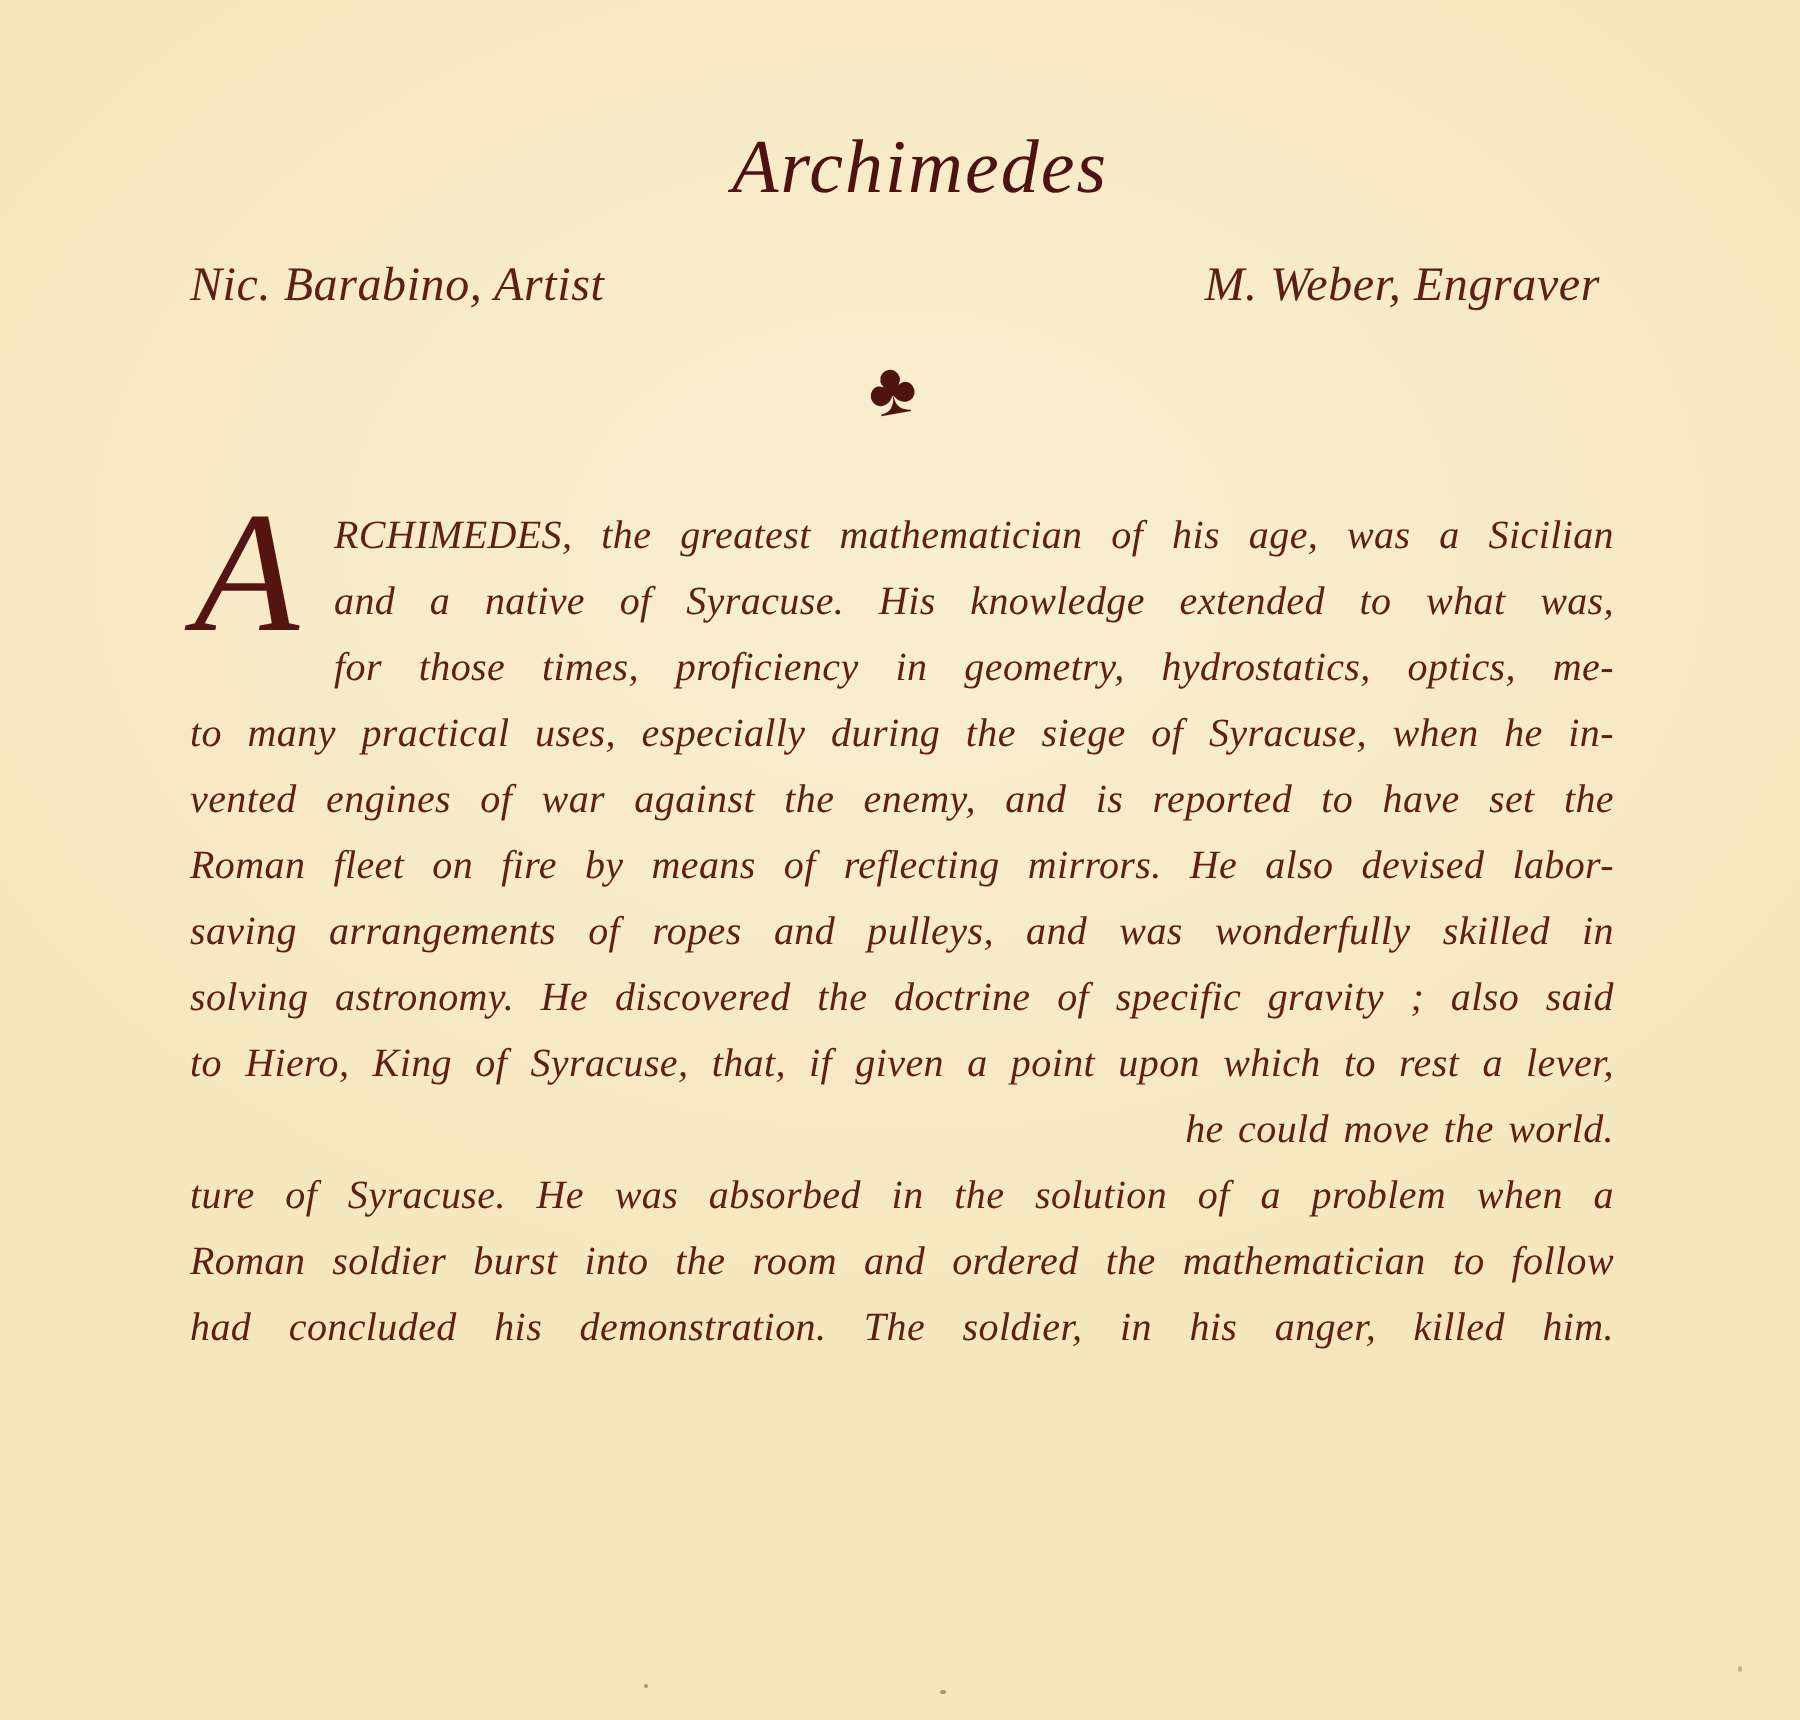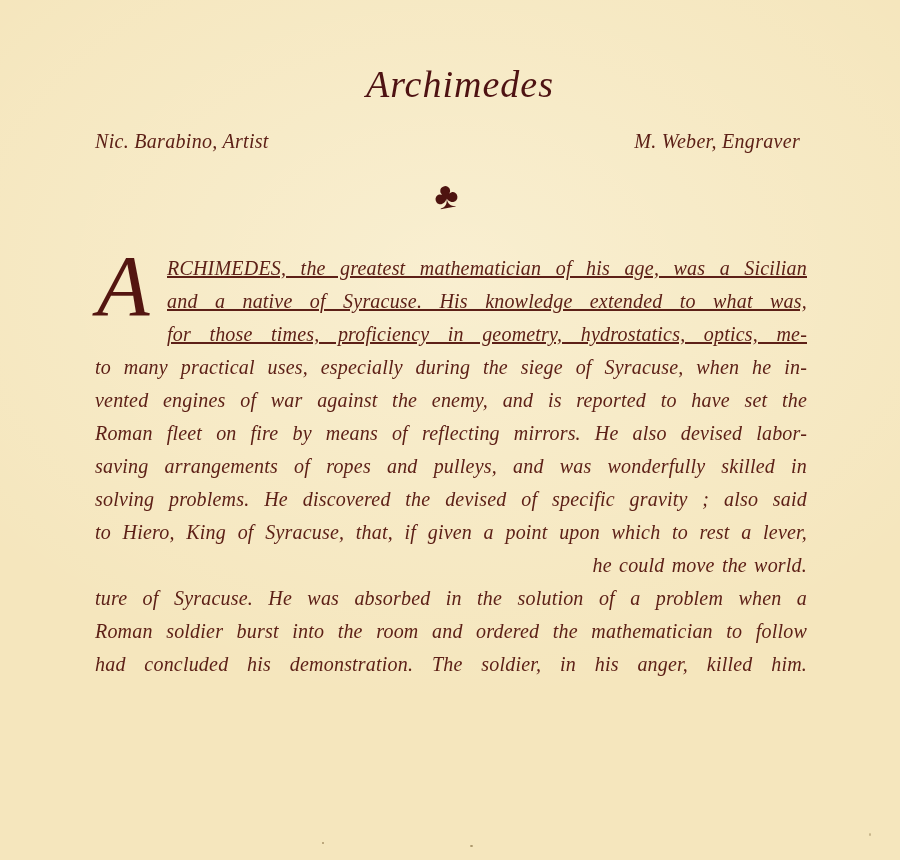--- a/index.html
+++ b/index.html
@@ -29,21 +29,21 @@
     letter-spacing: 1px;
     color: #4e1212;
   }
   .credits {
     position: absolute;
     top: 130px;
     left: 95px;
     width: 705px;
     display: flex;
     justify-content: space-between;
-    font-size: 20px;
+    font-size: 24px;
     letter-spacing: 0.3px;
   }
   .ornament {
     position: absolute;
     top: 174px;
     left: 434px;
     font-size: 37px;
     font-style: normal;
     color: #4e1410;
     transform: rotate(-10deg);
@@ -57,21 +57,21 @@
     line-height: 33px;
     word-spacing: 2px;
     letter-spacing: 0.2px;
   }
   .line { min-height: 33px; }
   .j {
     text-align: justify;
     text-align-last: justify;
   }
   .last { text-align: right; }
-  .indent { margin-left: 72px; text-decoration: underline; }
+  .indent { margin-left: 72px; }
   .pindent { text-indent: 48px; }
   .dropcap {
     position: absolute;
     left: 2px;
     top: -9px;
     font-size: 86px;
     line-height: 1;
     color: #541510;
   }
   .speck {
@@ -100,21 +100,21 @@
   <div class="body-text">
     <span class="dropcap">A</span>
 
     <div class="line j indent">RCHIMEDES, the greatest mathematician of his age, was a Sicilian</div>
     <div class="line j indent">and a native of Syracuse. His knowledge extended to what was,</div>
     <div class="line j indent">for those times, proficiency in geometry, hydrostatics, optics, me-</div>
     <div class="line j">to many practical uses, especially during the siege of Syracuse, when he in-</div>
     <div class="line j">vented engines of war against the enemy, and is reported to have set the</div>
     <div class="line j">Roman fleet on fire by means of reflecting mirrors. He also devised labor-</div>
     <div class="line j">saving arrangements of ropes and pulleys, and was wonderfully skilled in</div>
-    <div class="line j">solving problems. He discovered the devised of specific gravity ; also said</div>
+    <div class="line j">solving astronomy. He discovered the doctrine of specific gravity ; also said</div>
     <div class="line j">to Hiero, King of Syracuse, that, if given a point upon which to rest a lever,</div>
     <div class="line last">he could move the world.</div>
 
     <div class="line j">ture of Syracuse. He was absorbed in the solution of a problem when a</div>
     <div class="line j">Roman soldier burst into the room and ordered the mathematician to follow</div>
     <div class="line j">had concluded his demonstration. The soldier, in his anger, killed him.</div>
   </div>
 
   <div class="speck s1"></div>
   <div class="speck s2"></div>

